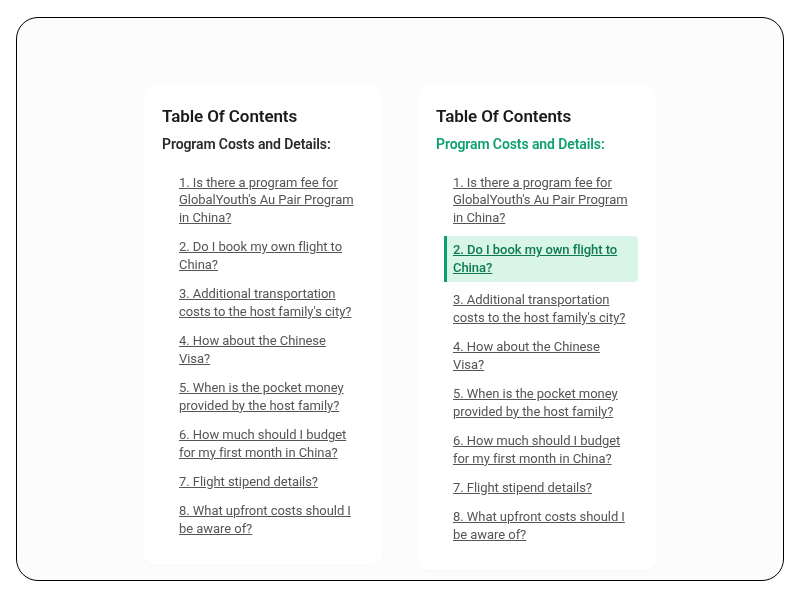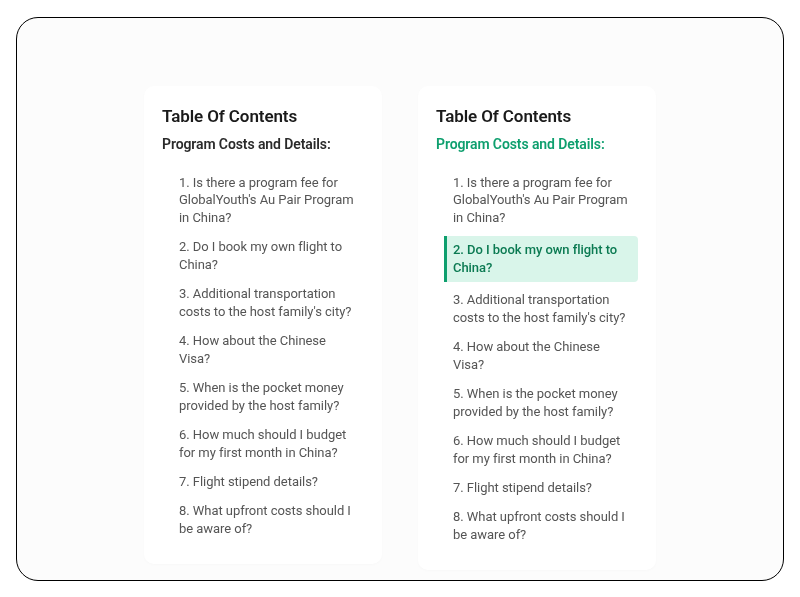--- a/index.html
+++ b/index.html
@@ -59,20 +59,21 @@
       gap: 7px;
     }
     .toc-item {
       font-size: 13px;
       color: #555;
       line-height: 1.38;
       padding: 2px 4px 2px 6px;
       cursor: pointer;
       border-left: 3px solid transparent;
       letter-spacing: -0.05px;
+      text-decoration: underline;
     }
     .toc-item.active {
       background: #d9f5ea;
       border-left: 3px solid #0e9f6e;
       color: #0b7a52;
       font-weight: 500;
       border-radius: 0 4px 4px 0;
       padding-top: 5px;
       padding-bottom: 5px;
     }

